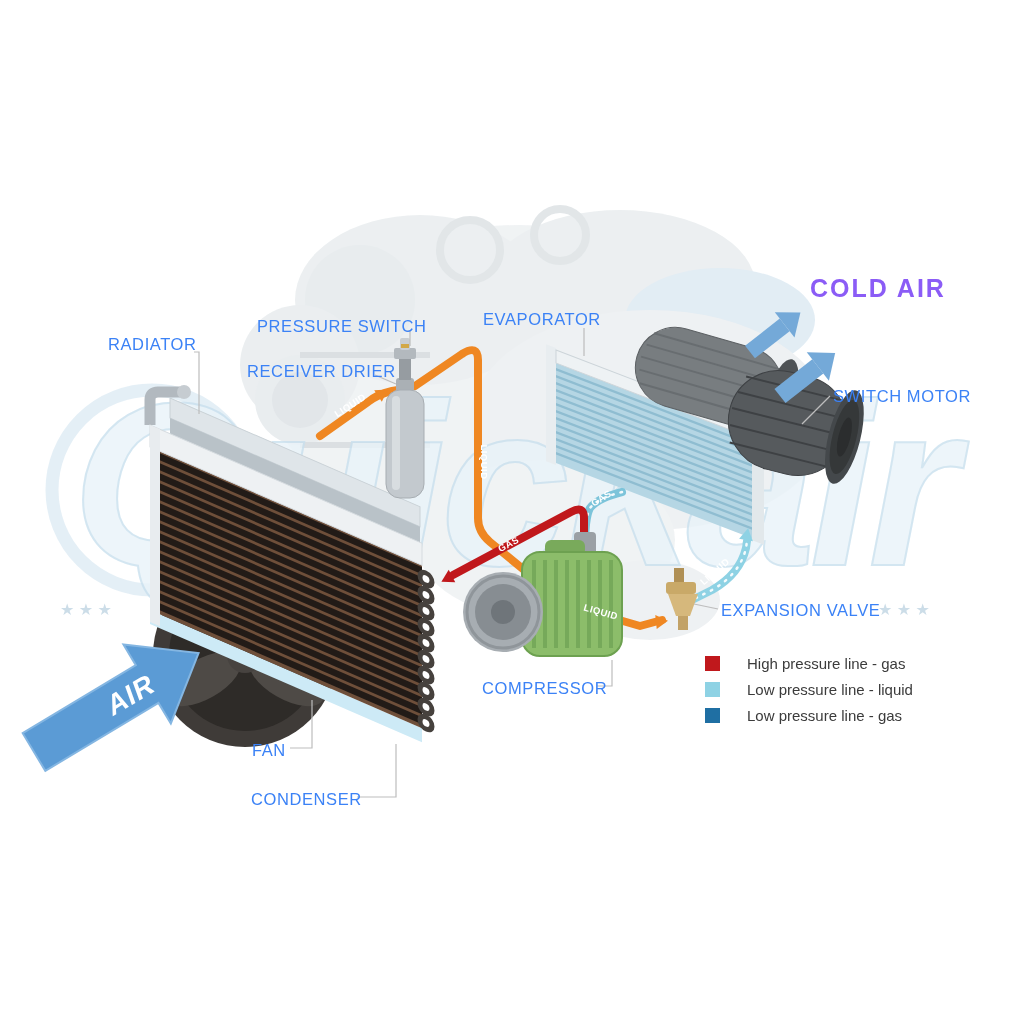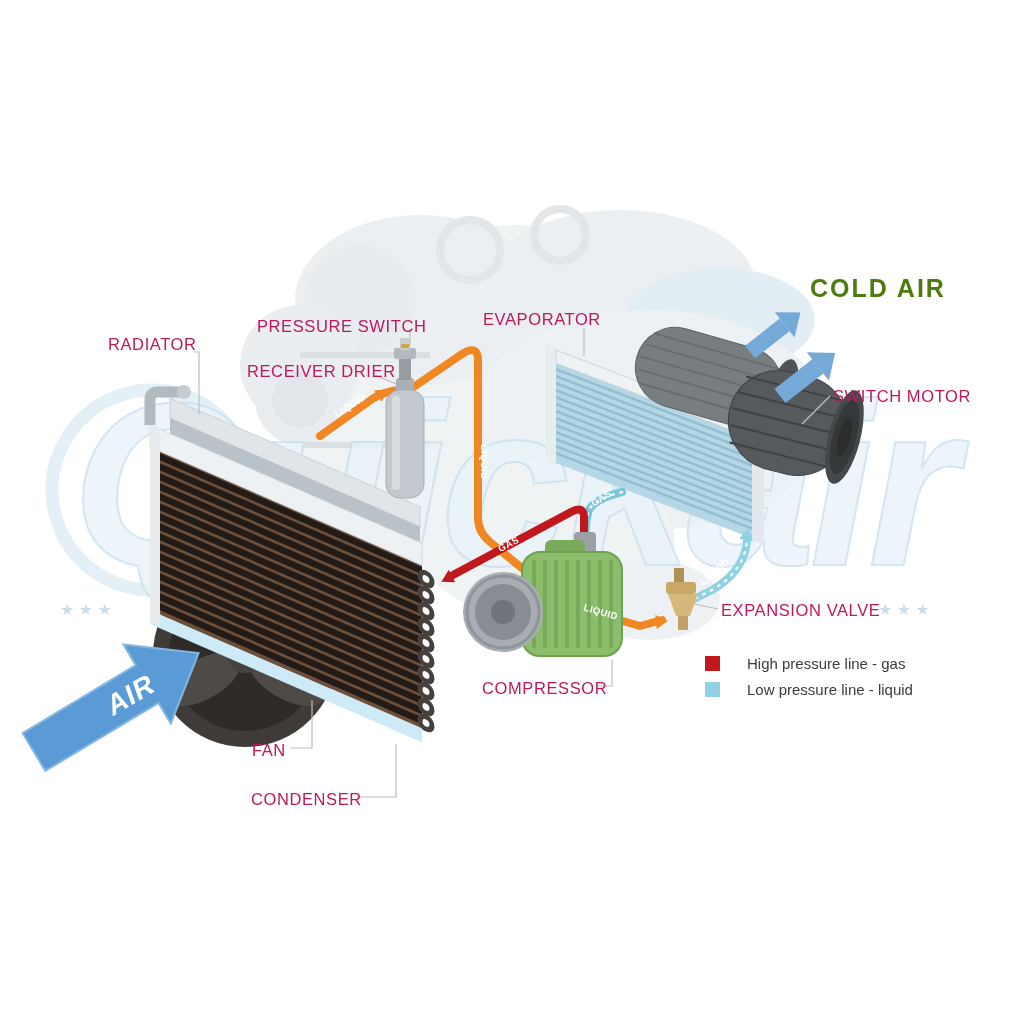--- a/index.html
+++ b/index.html
@@ -1,20 +1,20 @@
 <!DOCTYPE html>
 <html><head>
 <meta charset="utf-8">
 <style>
   html,body{margin:0;padding:0;background:#fff;}
   .stage{position:relative;width:1024px;height:1024px;background:#ffffff;overflow:hidden;
          font-family:"Liberation Sans",sans-serif;}
   .stage svg.art{position:absolute;left:0;top:0;}
-  .lbl{position:absolute;color:#be185d;font-size:16.5px;letter-spacing:.6px;white-space:nowrap;}
-  .lbl.cold{color:#4d7c0f;font-weight:bold;font-size:25px;letter-spacing:2px;}
+  .lbl{position:absolute;color:#3b82f6;font-size:16.5px;letter-spacing:.6px;white-space:nowrap;}
+  .lbl.cold{color:#8b5cf6;font-weight:bold;font-size:25px;letter-spacing:2px;}
   .legend{position:absolute;left:705px;top:650px;}
   .legend-row{display:flex;align-items:center;height:26px;gap:17px;}
   .legend-label{margin-left:10px;font-size:15px;color:#3b3b3b;}
   .wm-text{font-style:italic;font-weight:bold;letter-spacing:-6px;}
   .pipelbl{font-size:9.5px;font-weight:bold;fill:#ffffff;letter-spacing:.5px;}
 </style>
 </head>
 <body>
 
 <div class="stage">
@@ -254,15 +254,21 @@
           <rect width="15" height="15" fill="#c0181c"></rect>
         </svg>
     <span class="legend-label">High pressure line - gas</span>
   </div>
   <div class="legend-row">
     <svg width="15" height="15">
           <rect width="15" height="15" fill="#8ed2e4"></rect>
         </svg>
     <span class="legend-label">Low pressure line - liquid</span>
   </div>
+  <div class="legend-row">
+    <svg width="15" height="15">
+          <rect width="15" height="15" fill="#1f6fa3"></rect>
+        </svg>
+    <span class="legend-label">Low pressure line -  gas</span>
+  </div>
 </div>
 
 </div>
 
 </body></html>

